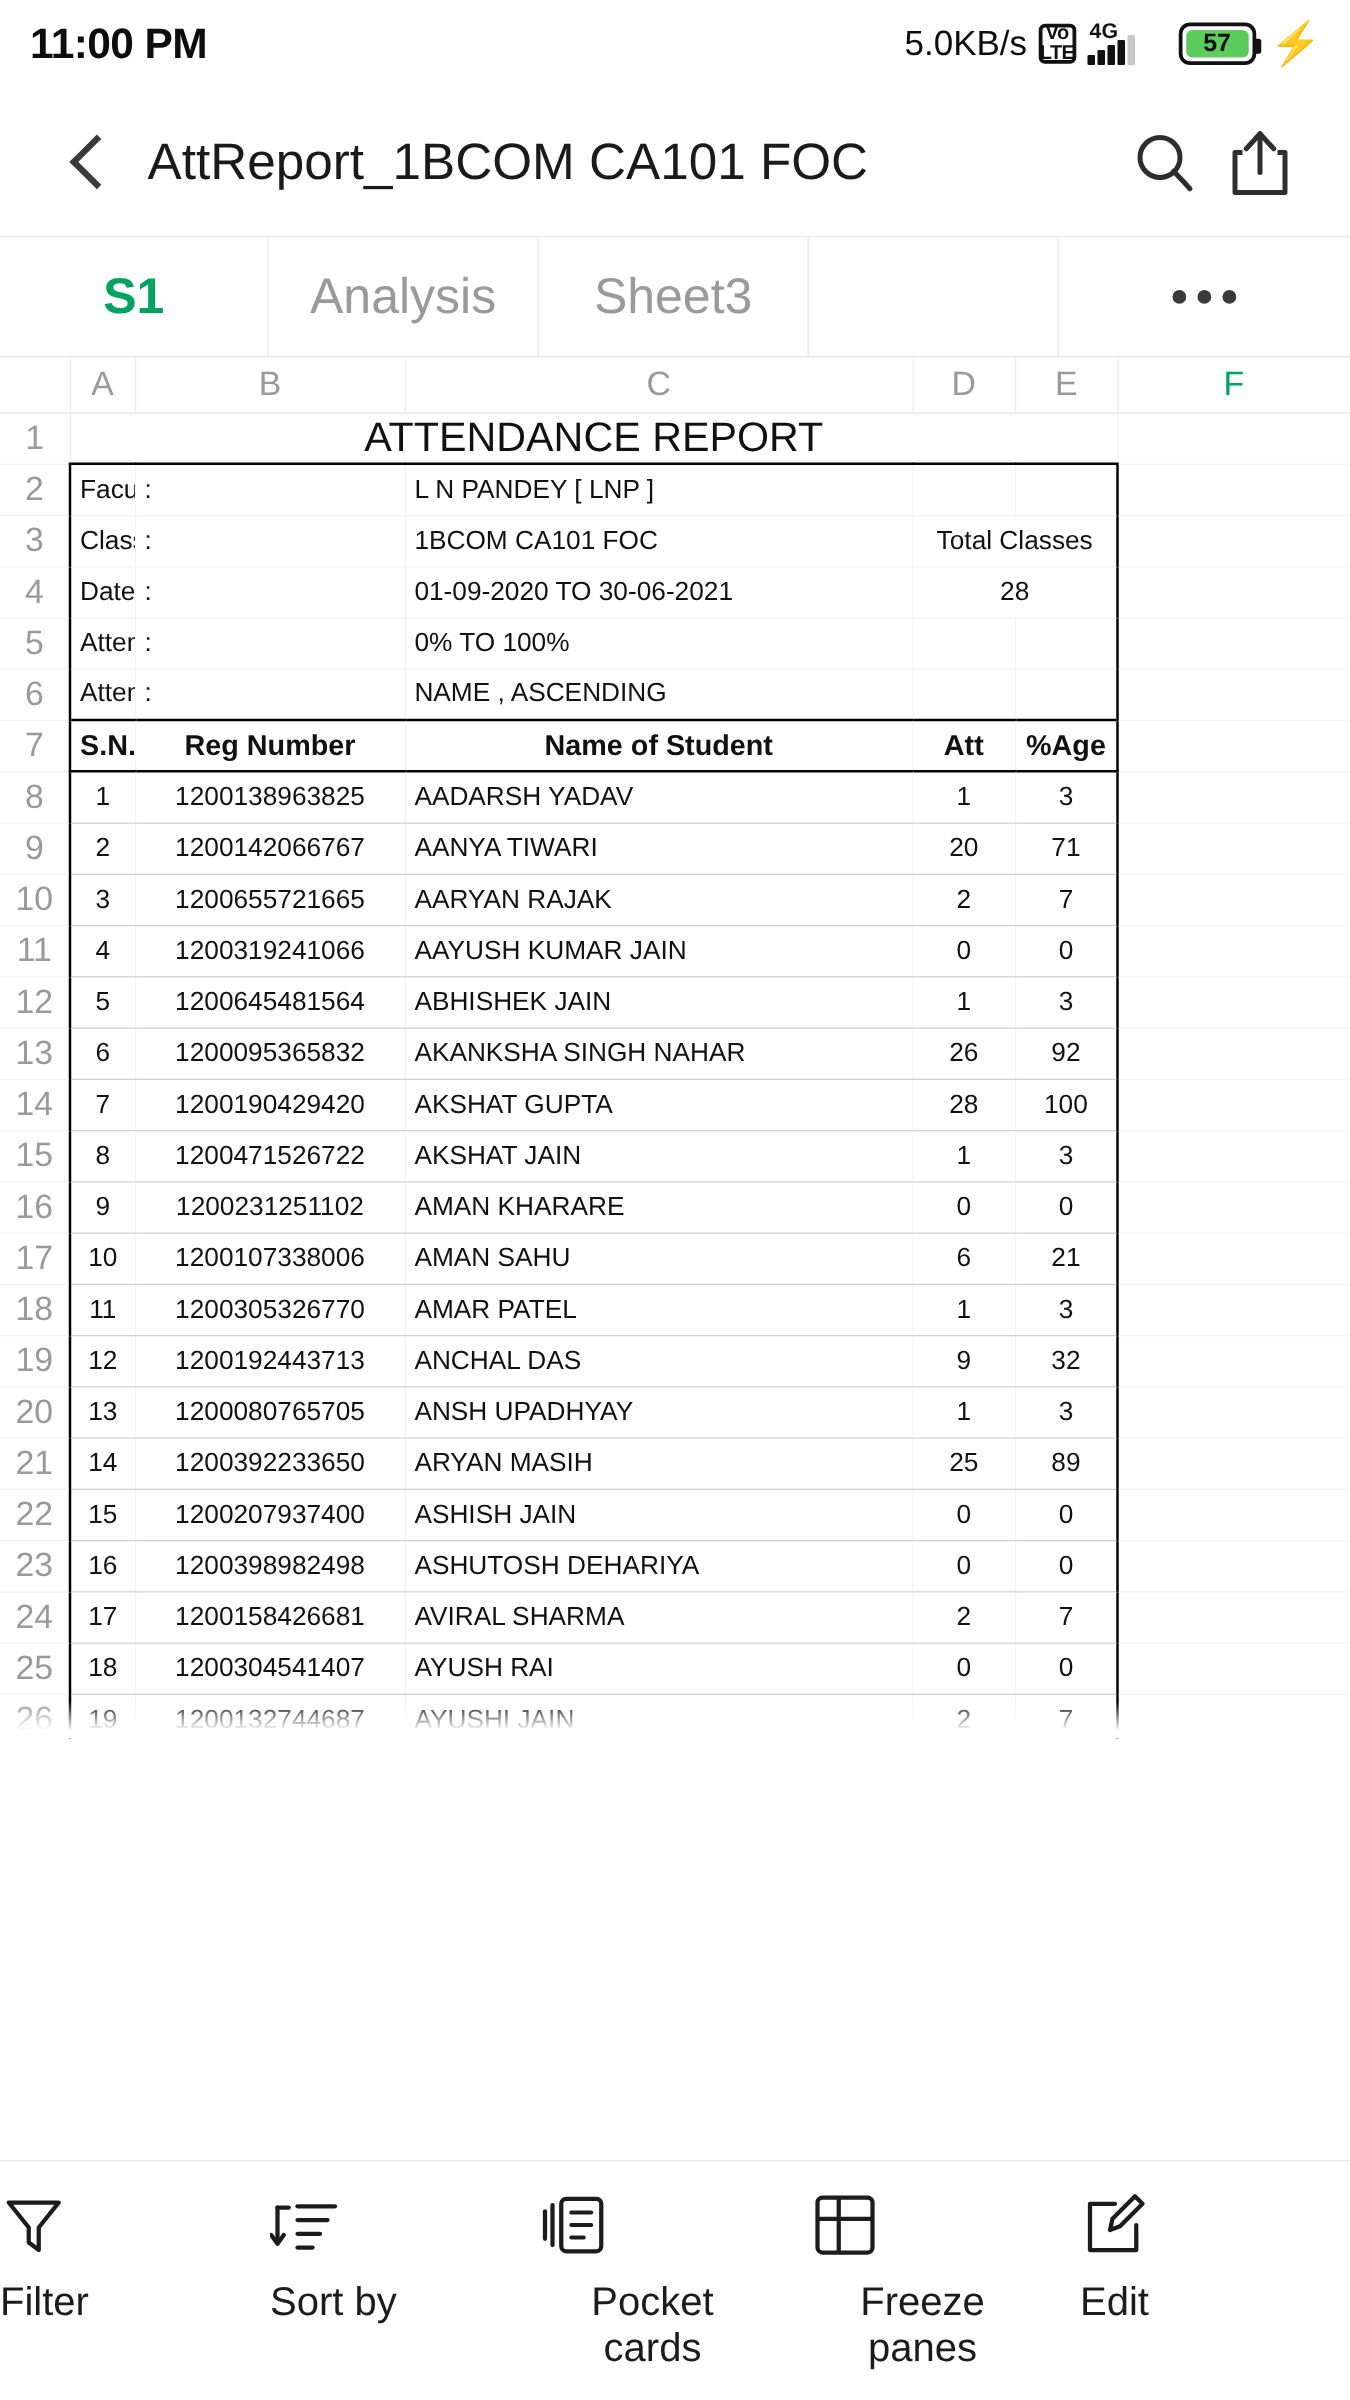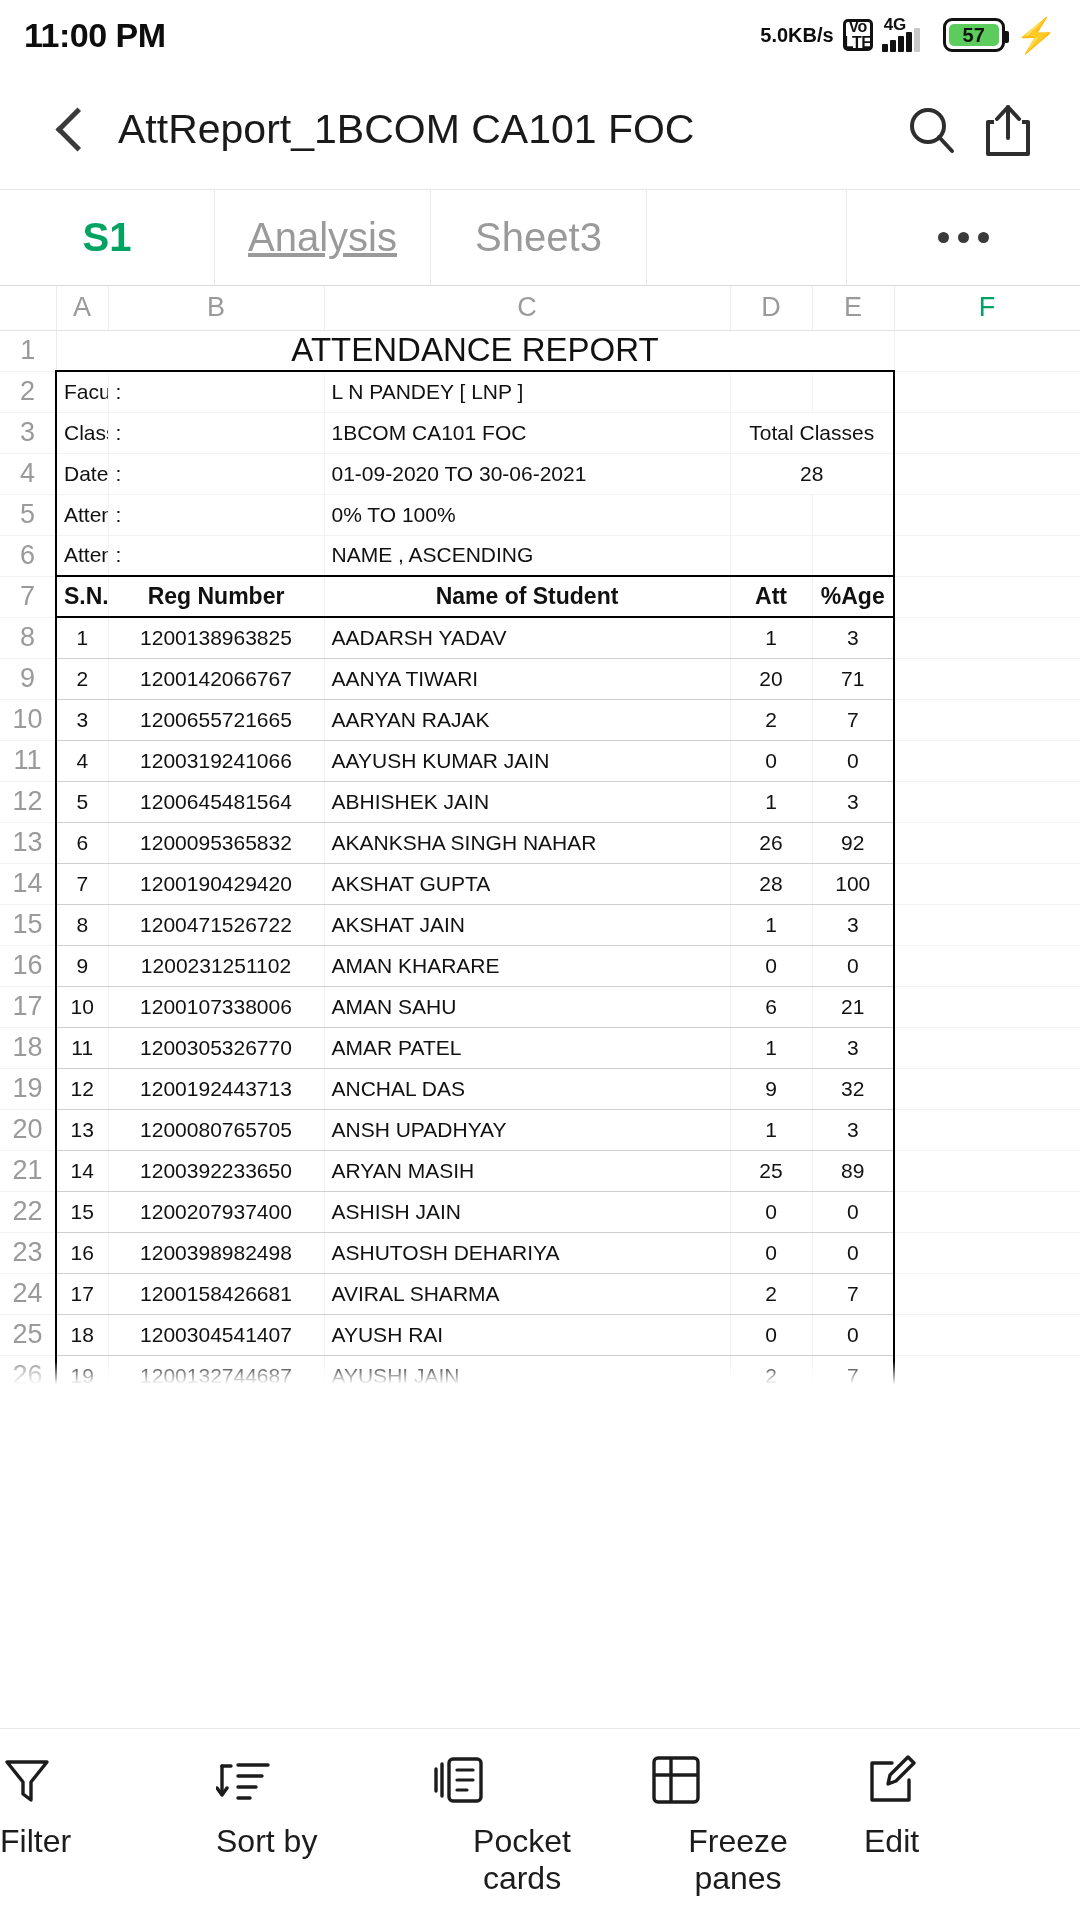--- a/index.html
+++ b/index.html
@@ -24,22 +24,22 @@
     font-weight: bold;
     color: #0d0d0d;
     letter-spacing: -0.5px;
   }
   .status-right {
     display: flex;
     align-items: center;
     gap: 9px;
   }
   .status-speed {
-    font-size: 20px;
-    font-weight: bold;
+    font-size: 28px;
+    font-weight: normal;
     color: #0d0d0d;
   }
   .volte-badge {
     width: 30px; height: 32px;
     border: 3px solid #111;
     border-radius: 5px;
     display: flex; flex-direction: column;
     align-items: center; justify-content: center;
     line-height: 1;
   }
@@ -59,20 +59,21 @@
   .bars i:nth-child(3){ height: 16px; }
   .bars i:nth-child(4){ height: 20px; }
   .bars i:nth-child(5){ height: 24px; background:#c8c8c8; }
   .battery {
     width: 62px; height: 34px;
     border: 3px solid #111;
     border-radius: 9px;
     position: relative;
     display: flex; align-items: center;
     padding: 3px;
+    margin-left: 12px;
   }
   .battery:after {
     content:""; position:absolute; right:-7px; top: 10px;
     width: 5px; height: 12px; background:#111; border-radius: 0 2px 2px 0;
   }
   .battery-fill {
     height: 100%; background: #5ccc5c; border-radius: 5px;
     display: flex; align-items: center; justify-content: center;
   }
   .battery-text {
@@ -121,21 +122,21 @@
     background: #ffffff;
     border-bottom: 1px solid #dcdcdc;
   }
   .tab {
     display: flex; align-items: center; justify-content: center;
     border-right: 1px solid #e8e8e8;
     font-size: 40px;
     color: #9a9a9a;
   }
   .tab.w1 { width: 215px; }
-  .tab.w2 { width: 216px; text-decoration: underline; }
+  .tab.w2 { width: 216px; }
   .tab.w3 { width: 216px; }
   .tab.w4 { width: 200px; }
   .tab.more { flex: 1; border-right: none; }
   .tab.active { color: #00a362; font-weight: bold; }
   .dots { display:flex; gap:9px; }
   .dots b { width: 11px; height: 11px; border-radius: 50%; background:#3a3a3a; display:block; }
 
   
   .sheet-wrap {
     position: relative;

